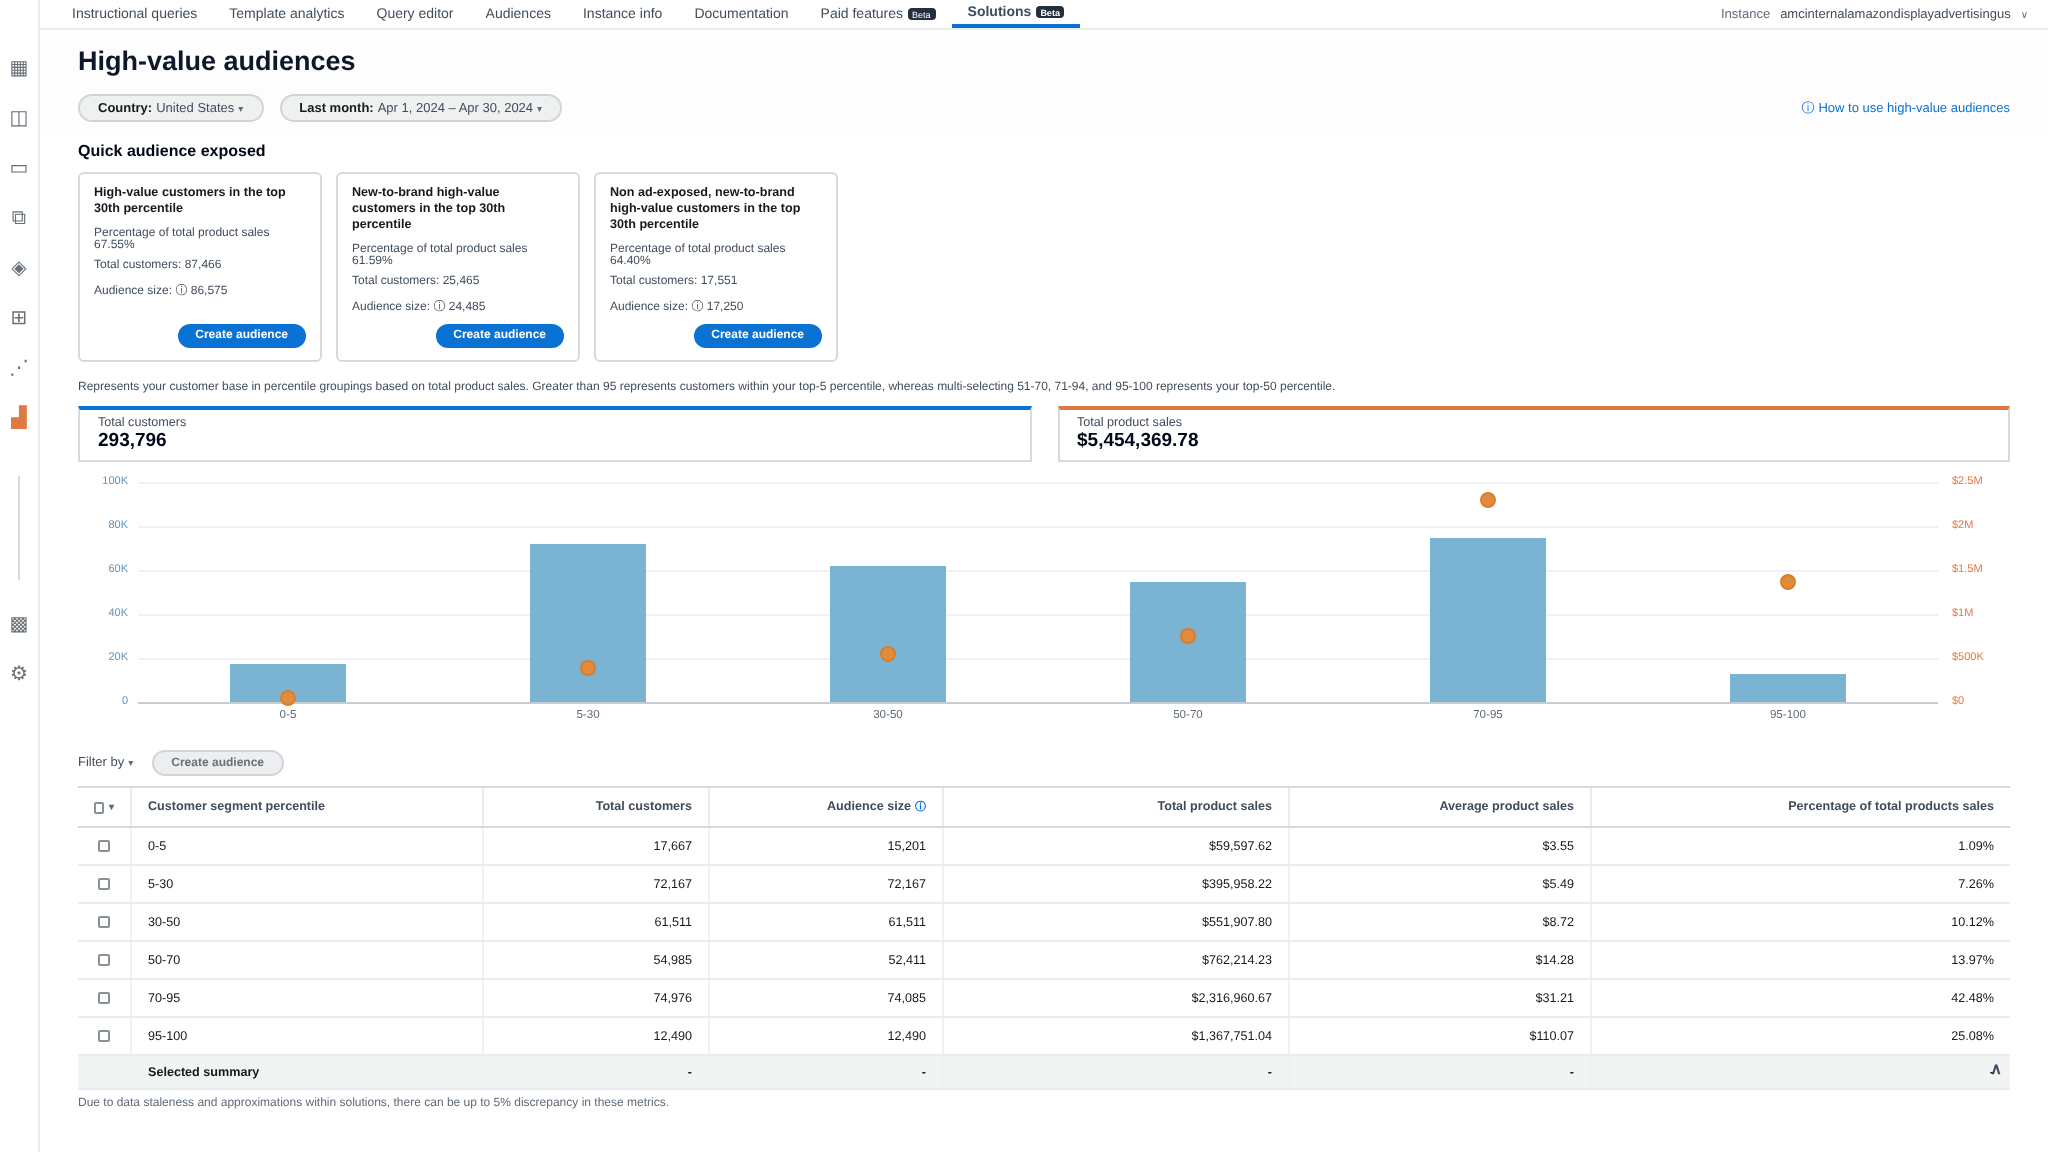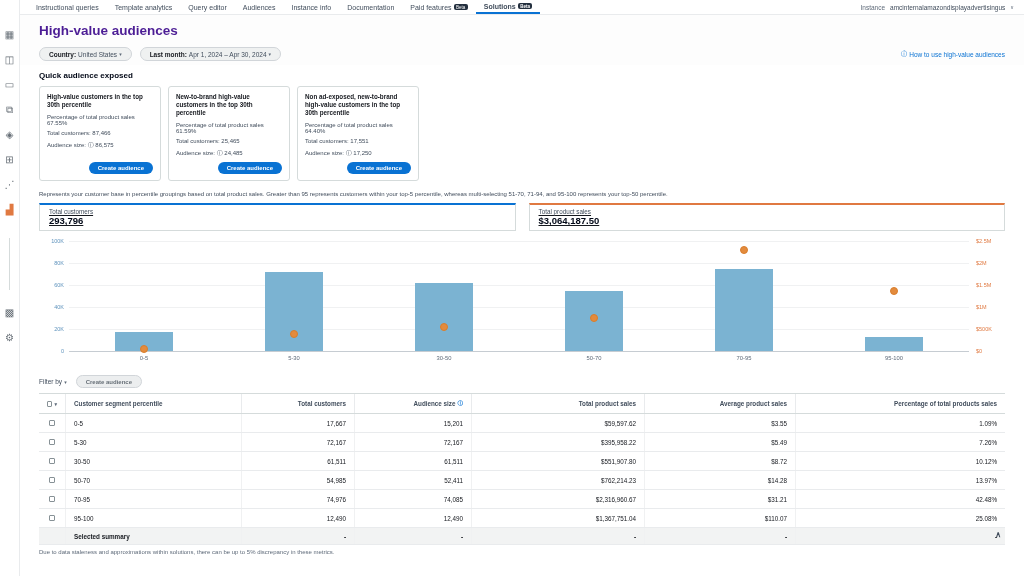--- a/index.html
+++ b/index.html
@@ -21,21 +21,21 @@
     padding-left:8px; font-size:7px; color:#414d5c; }
   .tab { display:flex; align-items:center; gap:2px; padding:0 8px; cursor:pointer; white-space:nowrap; }
   .tab.active { border-bottom:2px solid #0972d3; font-weight:bold; }
   .badge { background:#232f3e; color:#fff; font-size:4.5px; padding:0.5px 2.5px; border-radius:2px; }
   #nav-right { margin-left:auto; display:flex; align-items:center; gap:5px; padding-right:10px; font-size:6.5px; }
   #instance-label { color:#5f6b7a; }
   #instance-value { color:#414d5c; }
 
   
   #page-header { padding:8px 19px 4px 19px; background:#fdfdfd; }
-  #page-title { font-size:13.5px; font-weight:bold; color:#4c1d95; }
+  #page-title { font-size:13.5px; font-weight:bold; color:#0f172a; }
   #chips-row { display:flex; align-items:center; gap:8px; margin-top:9px; }
   .chip { background:#eff1f1; border:1px solid #d1d5d9; border-radius:9px; padding:2.5px 9px;
     font-size:6.5px; color:#414d5c; display:flex; gap:2px; align-items:center; cursor:pointer; }
   .chip b { color:#16191f; }
   .chev { font-size:5px; color:#5f6b7a; }
   #help-link { margin-left:auto; color:#0972d3; font-size:6.5px; display:flex; gap:2px; align-items:center; cursor:pointer; }
 
   
   #quick { padding:6px 19px 0 19px; }
   .section-title { font-size:8px; font-weight:bold; color:#000716; margin-bottom:6px; }
@@ -44,21 +44,21 @@
     padding:6px 7px 6px 7px; display:flex; flex-direction:column; }
   .card-title { font-size:6.3px; font-weight:bold; line-height:1.25; margin-bottom:5px; }
   .card-line { font-size:6px; color:#414d5c; margin-bottom:4.5px; }
   .card-btn { align-self:flex-end; margin-top:auto; background:#0972d3; color:#fff; border:none;
     font-size:6px; font-weight:bold; padding:3px 9px; border-radius:9px; cursor:pointer;
     font-family:"Liberation Sans",sans-serif; }
 
   
   #seg { padding:10px 19px 0 19px; }
   #seg-desc { font-size:6px; color:#414d5c; margin-bottom:6px; }
-  #metrics { display:flex; gap:13px;text-decoration:underline; }
+  #metrics { display:flex; gap:13px; }
   .metric { flex:1; border:1px solid #d5dbdb; border-top:2px solid #888; padding:3px 9px 4px 9px; background:#fff; }
   .metric-label { font-size:6.3px; color:#414d5c; }
   .metric-value { font-size:9.5px; font-weight:bold; color:#000716; }
 
   
   #chart-wrap { position:relative; margin:10px 55px 24px 49px; height:110px; }
   .gridline { position:absolute; left:0; right:0; height:1px; background:#f0f1f2; }
   .gridline.base { background:#c6ccd2; }
   .ytick-l { position:absolute; right:calc(100% + 5px); font-size:5.5px; color:#5f93bd; transform:translateY(-50%); }
   .ytick-r { position:absolute; left:calc(100% + 7px); font-size:5.5px; color:#e07941; transform:translateY(-50%); }
@@ -192,21 +192,21 @@
 
   <div id="seg">
     <div id="seg-desc">Represents your customer base in percentile groupings based on total product sales. Greater than 95 represents customers within your top-5 percentile, whereas multi-selecting 51-70, 71-94, and 95-100 represents your top-50 percentile.</div>
     <div id="metrics">
       <div class="metric" id="metric-0" style="border-top-color: rgb(9, 114, 211);">
         <div class="metric-label">Total customers</div>
         <div class="metric-value">293,796</div>
       </div>
       <div class="metric" id="metric-1" style="border-top-color: rgb(224, 121, 65);">
         <div class="metric-label">Total product sales</div>
-        <div class="metric-value">$3,064,187.50</div>
+        <div class="metric-value">$5,454,369.78</div>
       </div>
     </div>
   </div>
 
   <div id="chart-wrap">
       <div class="gridline" style="top: 0px;"></div>
       <span class="ytick-l" style="top: 0px;">100K</span>
       <span class="ytick-r" style="top: 0px;">$2.5M</span>
       <div class="gridline" style="top: 22px;"></div>
       <span class="ytick-l" style="top: 22px;">80K</span>

